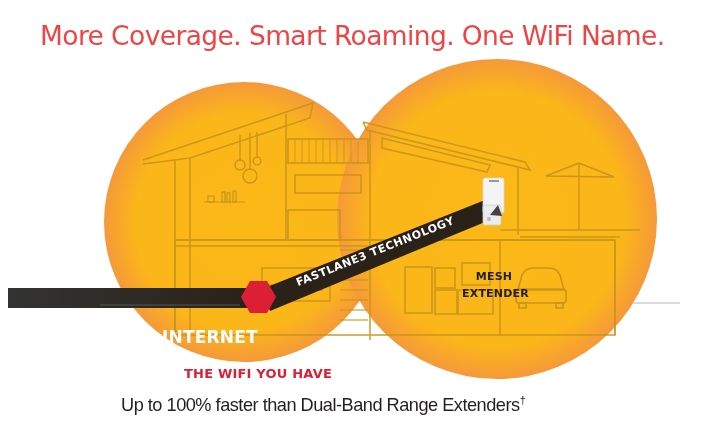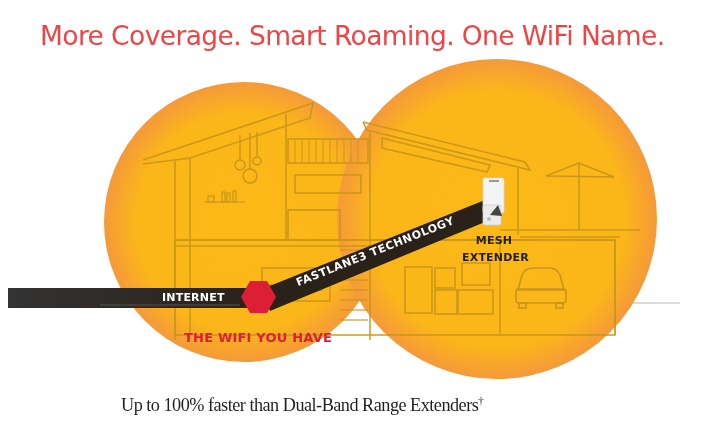--- a/index.html
+++ b/index.html
@@ -4,30 +4,30 @@
   <style>
     html, body { margin: 0; padding: 0; background: #ffffff; }
     body { width: 725px; height: 430px; position: relative; overflow: hidden; font-family: "Liberation Sans", sans-serif; }
     .headline {
       position: absolute; left: 40px; top: 8px; width: 680px;
       font-family: "DejaVu Sans", sans-serif; font-size: 26.5px; color: #ef4444;
       letter-spacing: -0.6px; white-space: nowrap; font-weight: normal; margin-top: 12px;
     }
     .subline {
       position: absolute; left: 121px; top: 394px; width: 560px;
-      font-family: Liberation Serif, serif; font-size: 18.2px; color: #231f20;
+      font-family: Liberation Sans, sans-serif; font-size: 18.2px; color: #231f20;
       letter-spacing: -0.5px; white-space: nowrap;
     }
     .subline sup { font-size: 11px; vertical-align: 7px; }
     .scene { position: absolute; left: 0; top: 0; width: 725px; height: 430px; }
     .lbl {
       position: absolute; font-family: "DejaVu Sans", sans-serif; font-weight: bold;
-      white-space: nowrap; letter-spacing: 0.2px;
+      white-space: nowrap; letter-spacing: 0.2px; margin-top: 36px;
     }
-    .lbl-internet { left: 162px; top: 291px; font-size: 11px; color: #ffffff; }
+    .lbl-internet { left: 162px; top: 291px; font-size: 17px; color: #ffffff; }
     .lbl-wifi { left: 184px; top: 330px; font-size: 13px; color: #dd1f35; }
     .lbl-mesh { left: 472px; top: 234px; font-size: 11px; color: #231f20; text-align: center; width: 44px; }
     .lbl-extender { left: 462px; top: 251px; font-size: 11px; color: #231f20; }
     .band-text {
       position: absolute; left: 278px; top: 281px; width: 210px; height: 20px;
       transform-origin: 0 50%; transform: rotate(-21.8deg);
       font-family: "DejaVu Sans", sans-serif; font-weight: bold; font-size: 11px;
       color: #ffffff; line-height: 20px; text-align: center; letter-spacing: 0.6px; white-space: nowrap;
     }
   </style>

